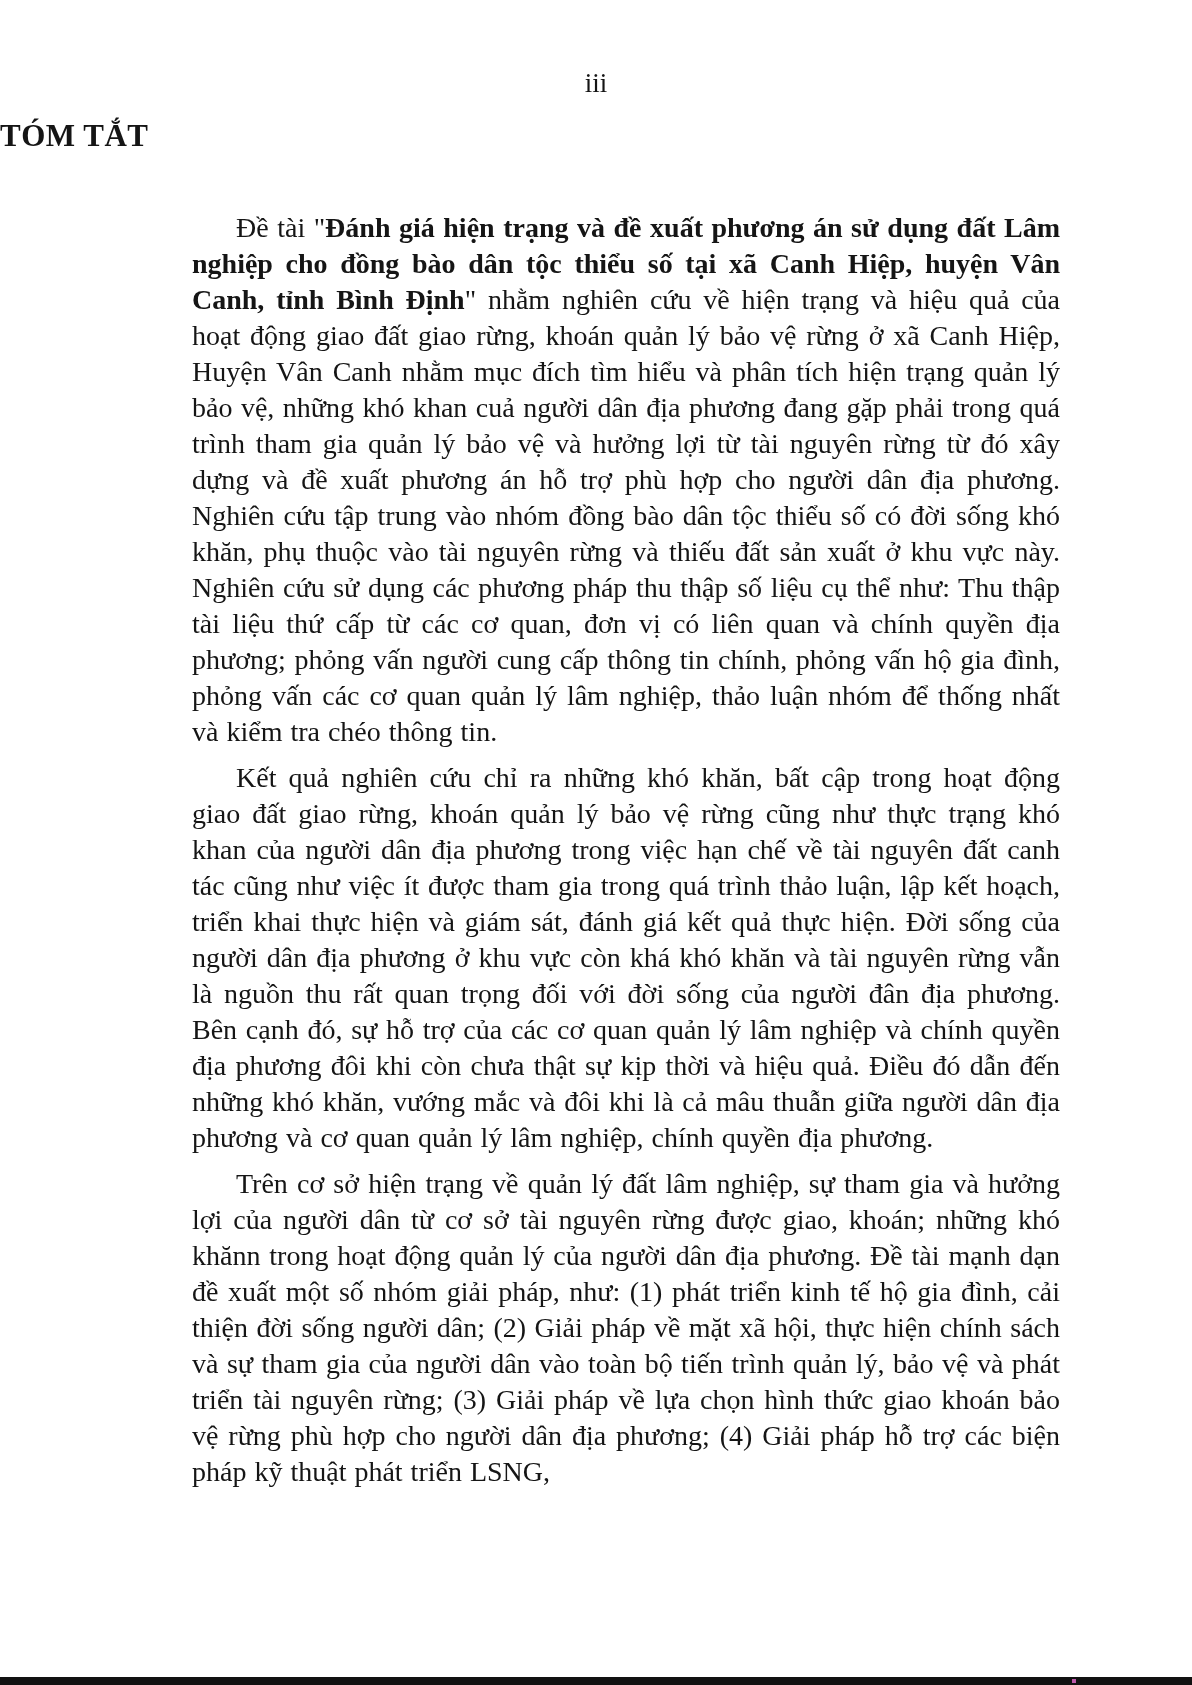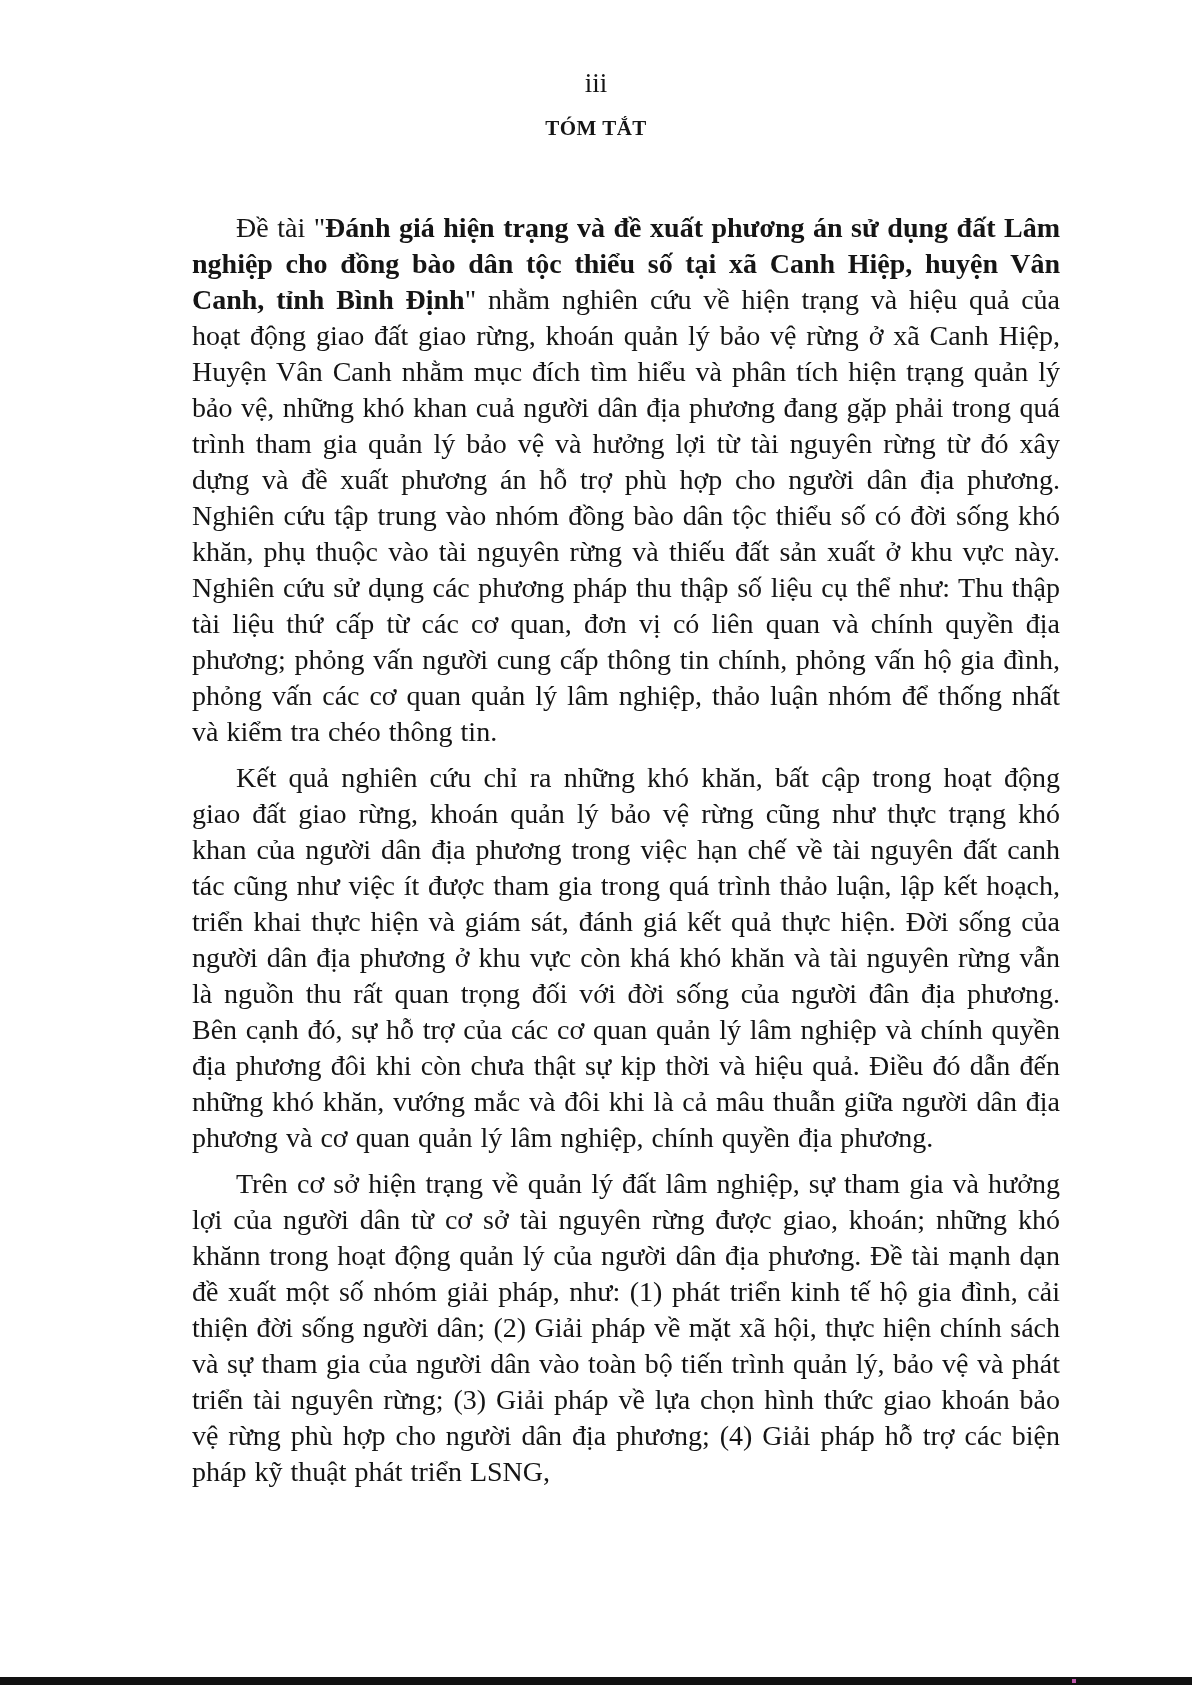--- a/index.html
+++ b/index.html
@@ -18,25 +18,24 @@
     position: absolute;
     top: 66px;
     left: 0;
     width: 100%;
     text-align: center;
     font-size: 27px;
     line-height: 34px;
   }
   .doc-title {
     position: absolute;
-    top: 108px;
+    top: 116px;
     left: 0;
     width: 100%;
-    text-align: center;
-    font-size: 21px;
+    font-size: 31px;
     font-weight: 700;
     letter-spacing: 0.5px;
     line-height: 40px;
   }
   .content {
     position: absolute;
     top: 210px;
     left: 192px;
     width: 868px;
   }

